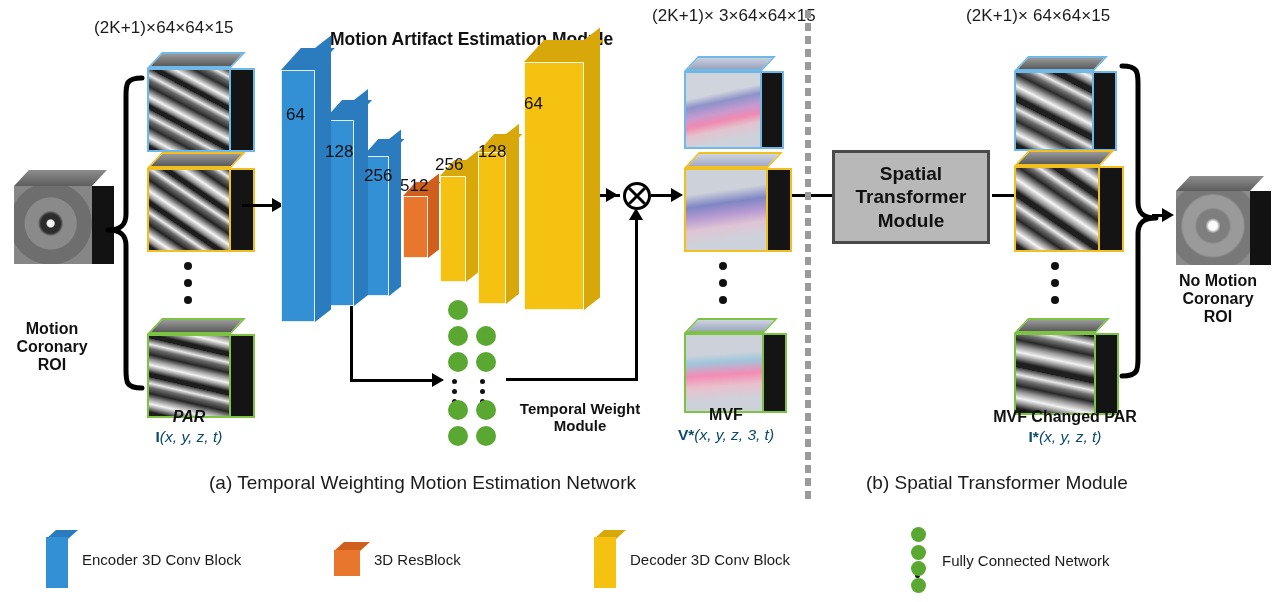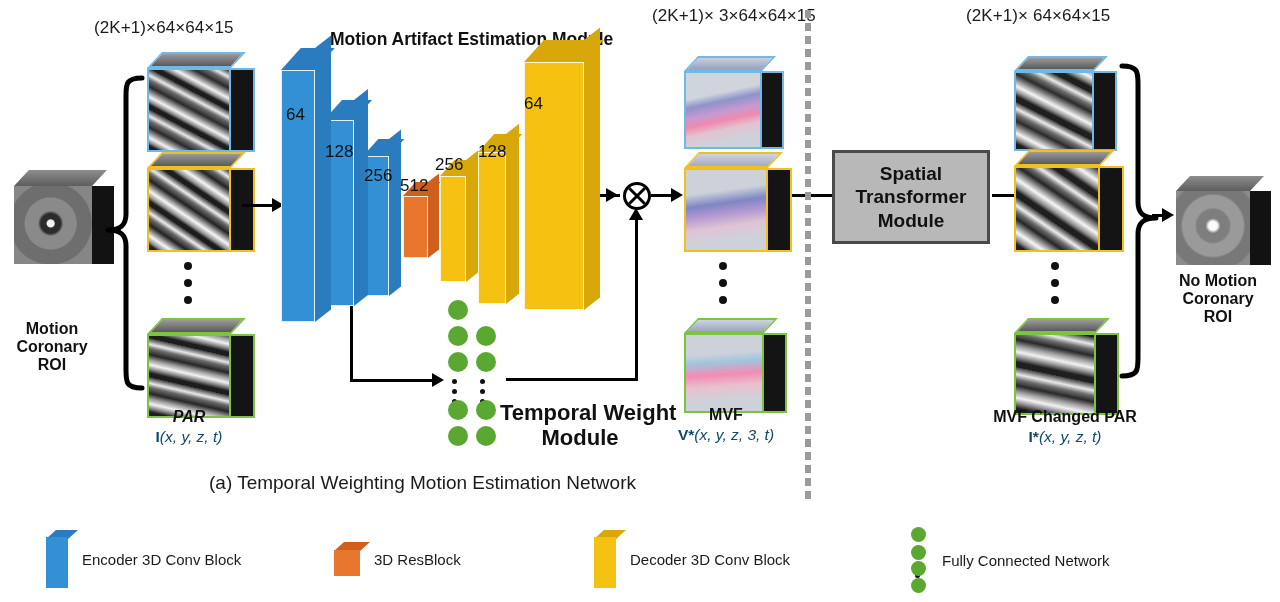--- a/index.html
+++ b/index.html
@@ -38,21 +38,21 @@
     font-size:19px;font-weight:400;color:#1b1b1b;white-space:nowrap;
   }
   .legend-text{
     font-size:15px;font-weight:400;color:#1b1b1b;white-space:nowrap;
   }
   .blk-num{
     position:absolute;font-size:17px;font-weight:400;color:#111;
     white-space:nowrap;z-index:40;
   }
   .tw-label{
-    font-size:22px;font-weight:700;color:#111;line-height:1.15;
+    font-size:15px;font-weight:700;color:#111;line-height:1.15;
     white-space:nowrap;
   }
 
   
   .slab{position:absolute;}
   .slab .face{
     position:absolute;left:0;top:0;width:100%;height:100%;
     border:1px solid rgba(255,255,255,.85);
     box-sizing:border-box;
   }
@@ -387,20 +387,21 @@
     <div class="cside" style="left:74px;top:15px;width:21px;height:74px;background:#121212;"></div>
     <div class="cf" style="left:0;top:15px;width:74px;height:74px;background:radial-gradient(circle at 50% 47%, #fbfbfb 0 8%, #7e7e7e 14% 30%, #9a9a9a 34% 56%, #787878 60% 82%, #8c8c8c 86% 100%);"></div>
   </div>
   <div class="abs cube-cap ctr" style="left:1156px;top:272px;width:124px;">
     <div>No Motion</div>
     <div>Coronary</div>
     <div>ROI</div>
   </div>
 
   <div class="abs caption" style="left:209px;top:472px;">(a) Temporal Weighting Motion Estimation Network</div>
+  <div class="abs caption" style="left:866px;top:472px;">(b) Spatial Transformer Module</div>
 
   <div class="leg-row" style="left:46px;top:530px;">
     <div class="leg-slab">
       <div class="lt" style="background:#2b7cbf;"></div>
       <div class="lf" style="background:#3490d4;"></div>
     </div>
     <span class="legend-text">Encoder 3D Conv Block</span>
   </div>
 
   <div class="leg-row" style="left:334px;top:542px;justify-content:space-between;">

